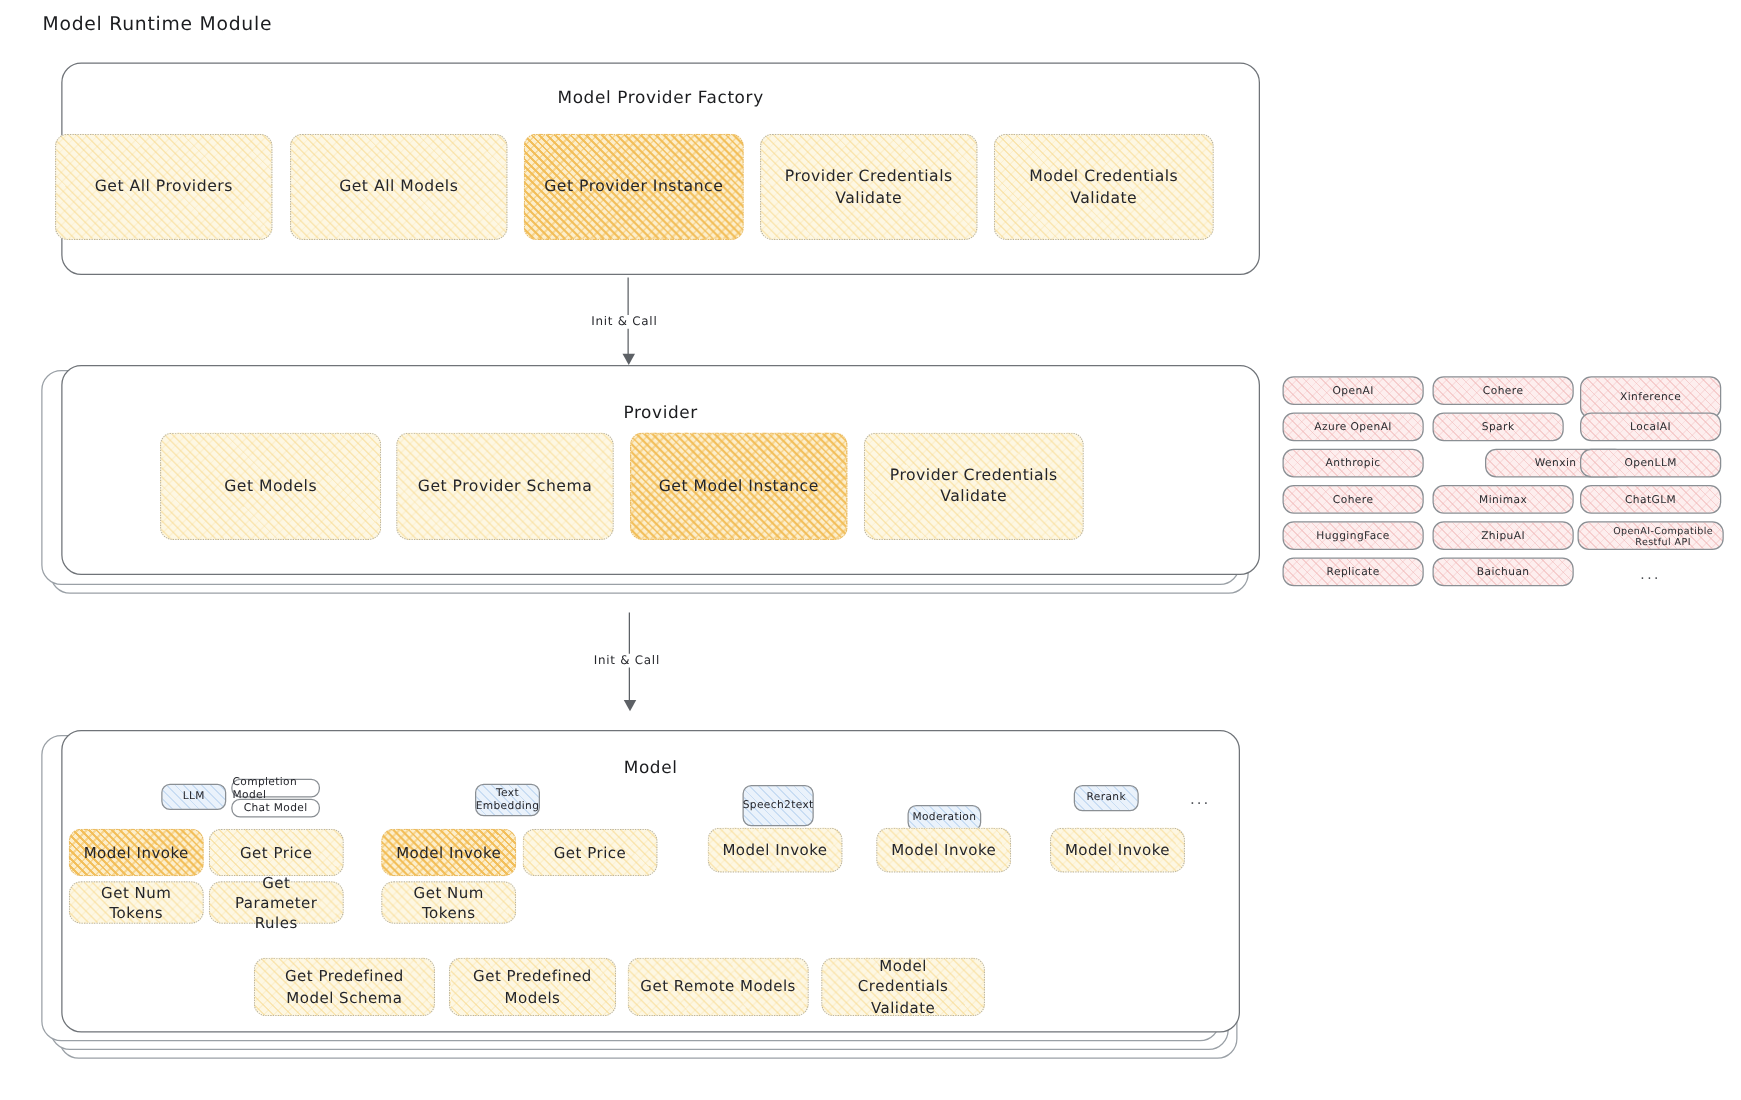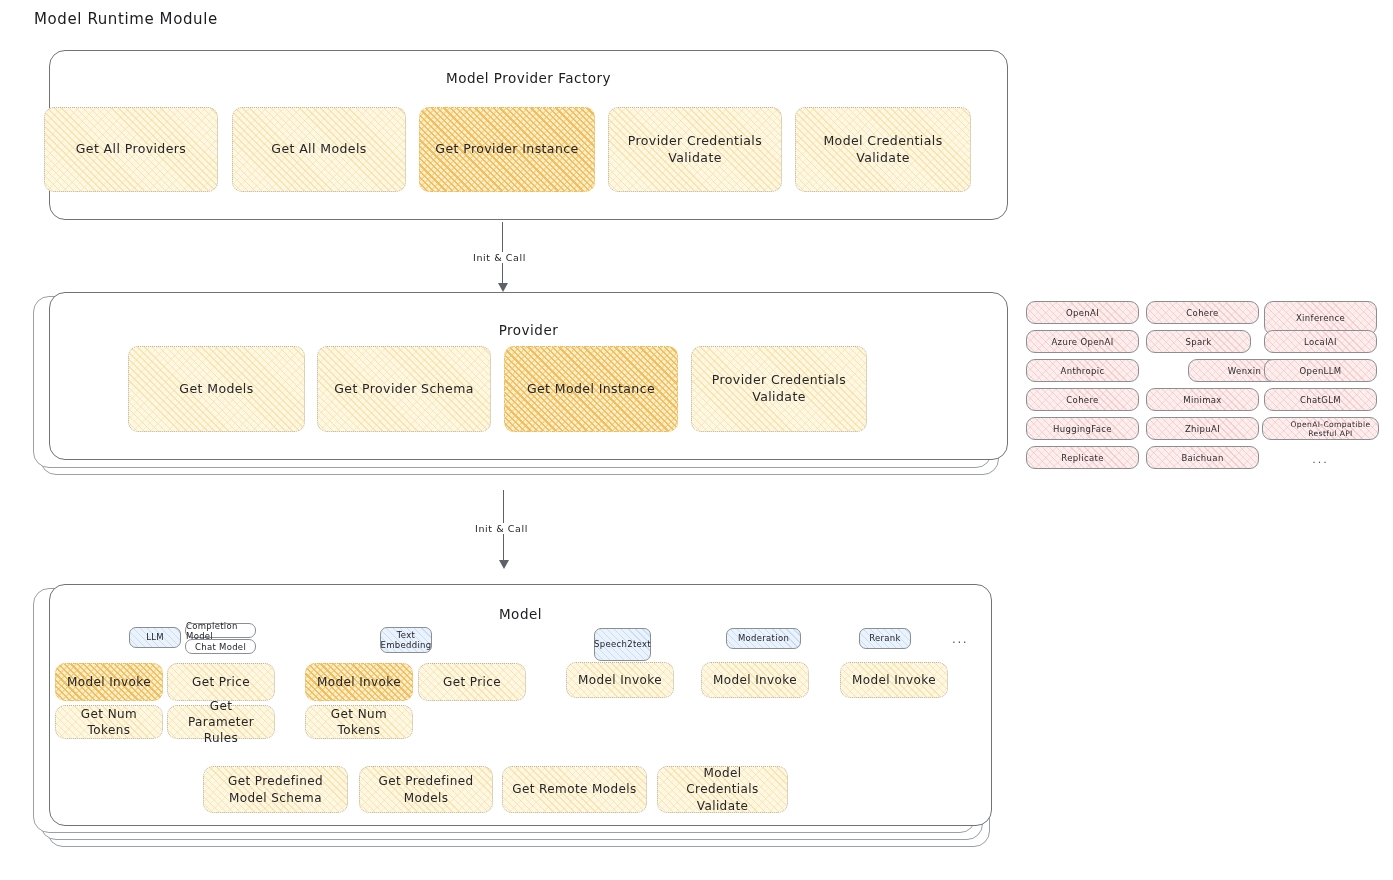--- a/index.html
+++ b/index.html
@@ -174,21 +174,21 @@
   <div class="panel" style="left:26px;top:584px;width:943px;height:242px;">
     <div class="panel-title" style="top:21px;">Model</div>
   </div>
 
   <div class="tchip" style="left:129px;top:627px;width:52px;height:21px;">LLM</div>
   <div class="wchip" style="left:185px;top:623px;width:71px;height:15px;">Completion Model</div>
   <div class="wchip" style="left:185px;top:639px;width:71px;height:15px;">Chat Model</div>
 
   <div class="tchip" style="left:380px;top:627px;width:52px;height:26px;">Text Embedding</div>
   <div class="tchip" style="left:594px;top:628px;width:57px;height:33px;">Speech2text</div>
-  <div class="tchip" style="left:726px;top:628px;width:75px;height:21px;">Moderation</div>
+  <div class="tchip" style="left:726px;top:644px;width:59px;height:21px;">Moderation</div>
   <div class="tchip" style="left:859px;top:628px;width:52px;height:21px;">Rerank</div>
   <div class="ellipsis" style="left:952px;top:632px;">...</div>
 
   <div class="mbox hl sm" style="left:55px;top:663px;width:108px;height:38px;">Model Invoke</div>
   <div class="mbox sm" style="left:167px;top:663px;width:108px;height:38px;">Get Price</div>
   <div class="mbox sm" style="left:55px;top:705px;width:108px;height:34px;">Get Num Tokens</div>
   <div class="mbox sm" style="left:167px;top:705px;width:108px;height:34px;">Get Parameter Rules</div>
 
   <div class="mbox hl sm" style="left:305px;top:663px;width:108px;height:38px;">Model Invoke</div>
   <div class="mbox sm" style="left:418px;top:663px;width:108px;height:38px;">Get Price</div>

